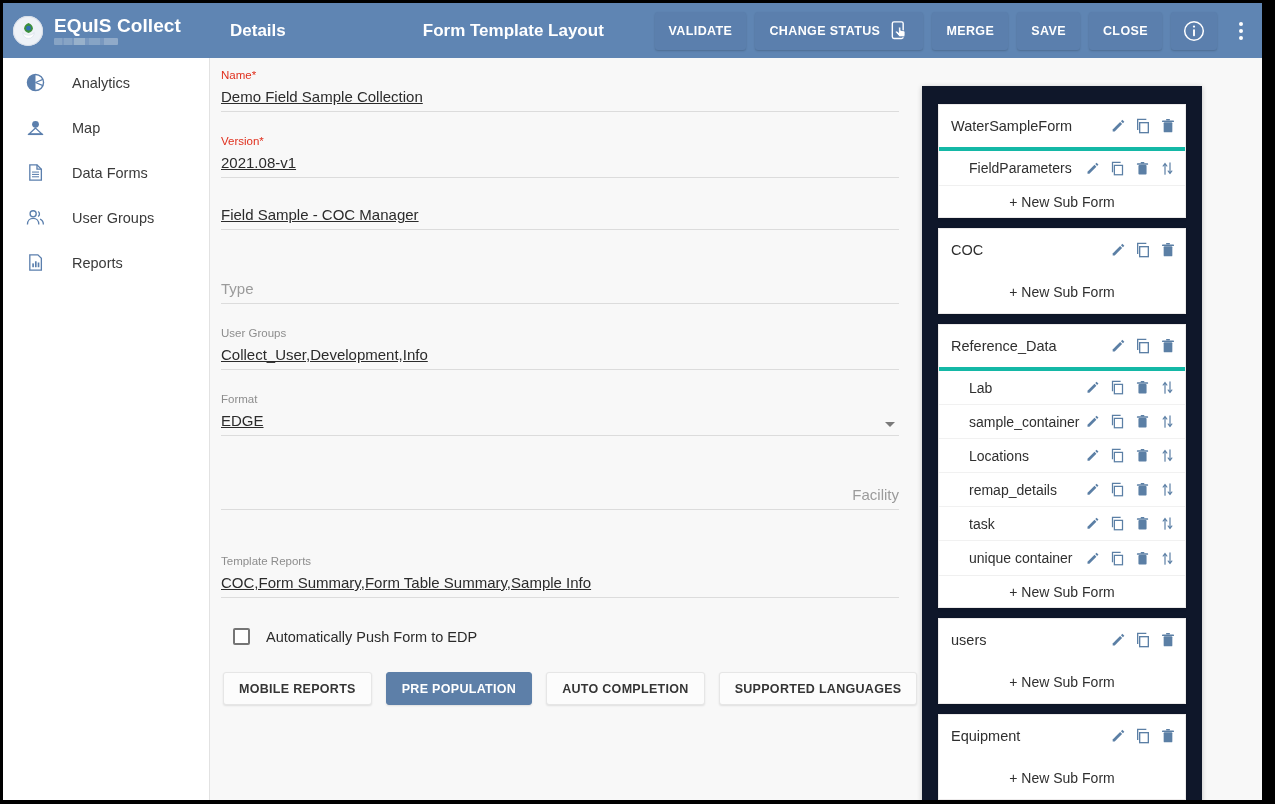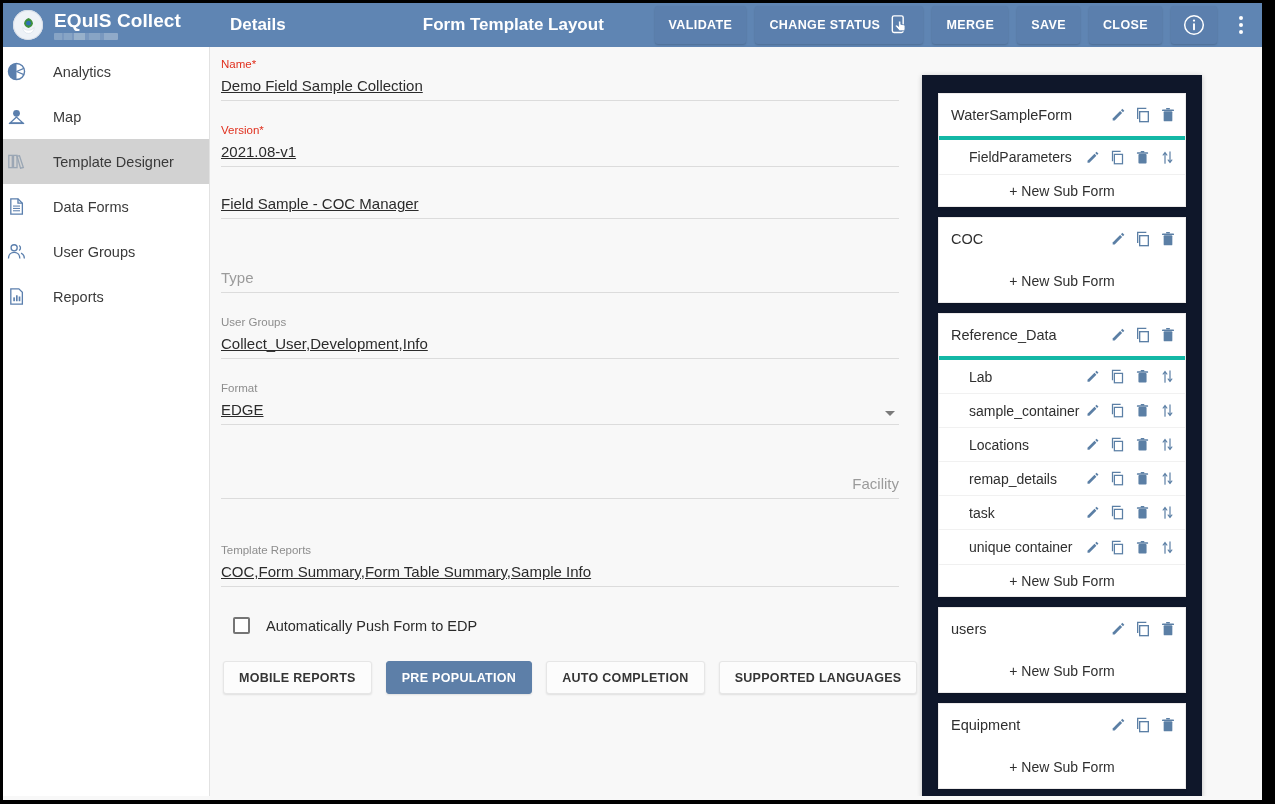--- a/index.html
+++ b/index.html
@@ -16,21 +16,21 @@
     border-top: 3px solid #000;
     border-left: 3px solid #000;
     border-bottom: 4px solid #000;
     border-right: 13px solid #000;
     overflow: hidden;
   }
 
   
   .header {
     position: relative;
-    height: 44px;
+    height: 55px;
     background: #5f85b3;
     display: flex;
     align-items: center;
     color: #fff;
     flex: 0 0 48px;
   }
   .brand {
     width: 207px;
     height: 48px;
     display: flex;
@@ -110,20 +110,21 @@
   
   .sidebar {
     width: 207px; flex: 0 0 207px;
     background: #ffffff;
     border-right: 1px solid #e2e2e2;
     padding-top: 2px;
   }
   .nav-item {
     height: 45px;
     display: flex; align-items: center;
+    padding-left: 19px;
     cursor: pointer;
     color: #3a3a3a;
     font-size: 14.5px;
   }
   .nav-item.active { background: #d2d2d2; }
   .nav-ico {
     width: 26px; flex: 0 0 26px;
     display: flex; align-items: center; justify-content: center;
     color: #5b7fad;
   }
@@ -361,30 +362,20 @@
         <span class="nav-ico">
           <svg width="21" height="21" viewBox="0 0 24 24" aria-hidden="true">
             <circle cx="12" cy="8.4" r="3.9" fill="#5b7fad"></circle>
             <path d="M12 12.6 L4.6 19.4 H19.4 Z" fill="none" stroke="#5b7fad" stroke-width="1.5"></path>
             <line x1="3.5" y1="19.9" x2="20.5" y2="19.9" stroke="#5b7fad" stroke-width="1.5"></line>
           </svg>
         </span>
         <span class="nav-label">Map</span>
       </div>
 
-      <div class="nav-item active">
-        <span class="nav-ico">
-          <svg width="21" height="21" viewBox="0 0 24 24" aria-hidden="true">
-            <rect x="3.2" y="5" width="4" height="14" fill="none" stroke="#9aa6b4" stroke-width="1.5"></rect>
-            <rect x="8.6" y="5" width="4" height="14" fill="none" stroke="#9aa6b4" stroke-width="1.5"></rect>
-            <path d="M15.4 5.4 L19.8 18.8 L16.6 19.6 L12.6 6 Z" fill="none" stroke="#9aa6b4" stroke-width="1.5"></path>
-          </svg>
-        </span>
-        <span class="nav-label">Template Designer</span>
-      </div>
 
       <div class="nav-item">
         <span class="nav-ico">
           <svg width="21" height="21" viewBox="0 0 24 24" aria-hidden="true">
             <path d="M5.5 3.2 h8.2 l5 5 v12.6 h-13.2 z" fill="none" stroke="#5b7fad" stroke-width="1.5"></path>
             <path d="M13.7 3.2 v5 h5" fill="none" stroke="#5b7fad" stroke-width="1.5"></path>
             <line x1="8" y1="11.5" x2="16" y2="11.5" stroke="#5b7fad" stroke-width="1.2"></line>
             <line x1="8" y1="14.2" x2="16" y2="14.2" stroke="#5b7fad" stroke-width="1.2"></line>
             <line x1="8" y1="16.9" x2="16" y2="16.9" stroke="#5b7fad" stroke-width="1.2"></line>
           </svg>

